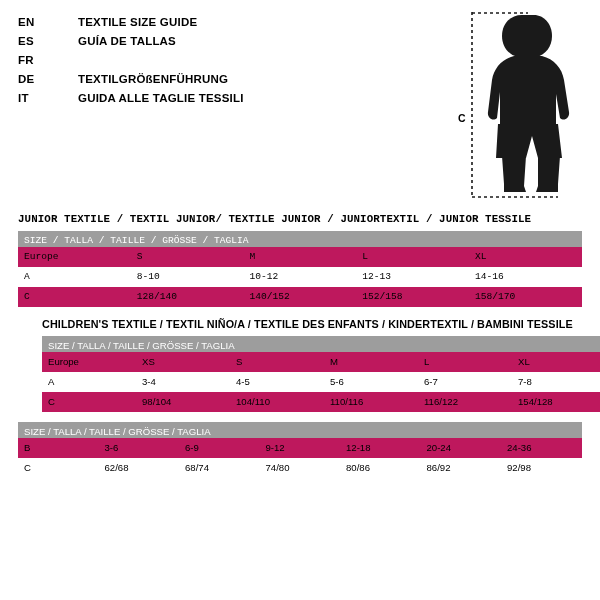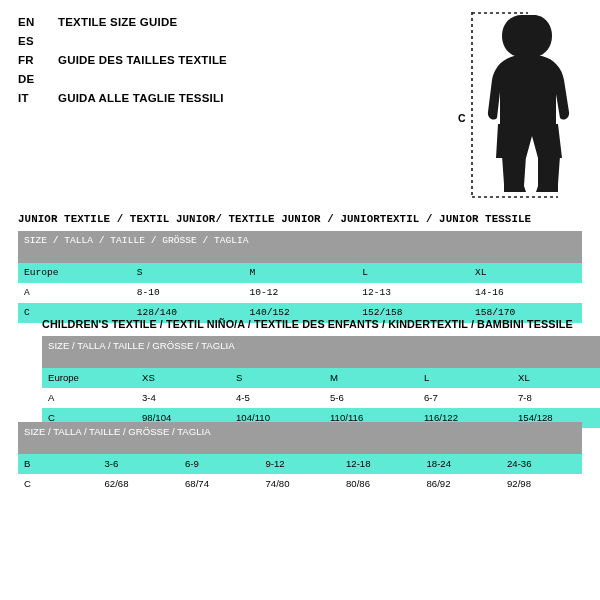--- a/index.html
+++ b/index.html
@@ -38,20 +38,21 @@
   .lang-code {
     width: 40px;
     font-size: 11.5px;
     font-weight: bold;
     letter-spacing: .3px;
   }
   .lang-title {
     font-size: 11.5px;
     font-weight: bold;
     letter-spacing: .2px;
+    margin-left: 20px;
   }
 
   
   .figure {
     position: absolute;
     left: 440px;
     top: 8px;
     width: 150px;
     height: 195px;
   }
@@ -88,24 +89,24 @@
     font-size: 9.6px;
     padding: 4px 0 4px 6px;
     line-height: 12px;
     vertical-align: middle;
   }
   tr.head-row td {
     background: #9d9d9d;
     color: #ffffff;
     font-size: 9.6px;
     font-weight: normal;
-    padding: 4px 0 16px 6px;
+    padding: 4px 0 0 6px;
   }
   tr.shade td {
-    background: #5eead4;
+    background: #be185d;
   }
   tr.plain td {
     background: #ffffff;
   }
   td.c0 { width: 90px; }
 
   
   .legend {
     position: absolute;
     left: 18px;
@@ -122,27 +123,28 @@
 
 <div class="page">
 
   <div class="lang-block">
     <div class="lang-row">
       <span class="lang-code">EN</span>
       <span class="lang-title">TEXTILE SIZE GUIDE</span>
     </div>
     <div class="lang-row">
       <span class="lang-code">ES</span>
+      <span class="lang-title">GUÍA DE TALLAS</span>
     </div>
     <div class="lang-row">
       <span class="lang-code">FR</span>
-      <span class="lang-title">GUIDE DES TAILLES TEXTILE</span>
     </div>
     <div class="lang-row">
       <span class="lang-code">DE</span>
+      <span class="lang-title">TEXTILGRÖßENFÜHRUNG</span>
     </div>
     <div class="lang-row">
       <span class="lang-code">IT</span>
       <span class="lang-title">GUIDA ALLE TAGLIE TESSILI</span>
     </div>
   </div>
 
   <div class="figure">
     <svg width="150" height="195" viewBox="0 0 150 195" xmlns="http://www.w3.org/2000/svg">
 
@@ -273,21 +275,21 @@
       <tbody>
           <tr class="head-row">
         <td class="c0" colspan="7">SIZE / TALLA / TAILLE / GRÖSSE / TAGLIA</td>
       </tr>
       <tr class="shade">
         <td class="c0">B</td>
         <td>3-6</td>
         <td>6-9</td>
         <td>9-12</td>
         <td>12-18</td>
-        <td>18-24</td>
+        <td>20-24</td>
         <td>24-36</td>
       </tr>
       <tr class="plain">
         <td class="c0">C</td>
         <td>62/68</td>
         <td>68/74</td>
         <td>74/80</td>
         <td>80/86</td>
         <td>86/92</td>
         <td>92/98</td>

